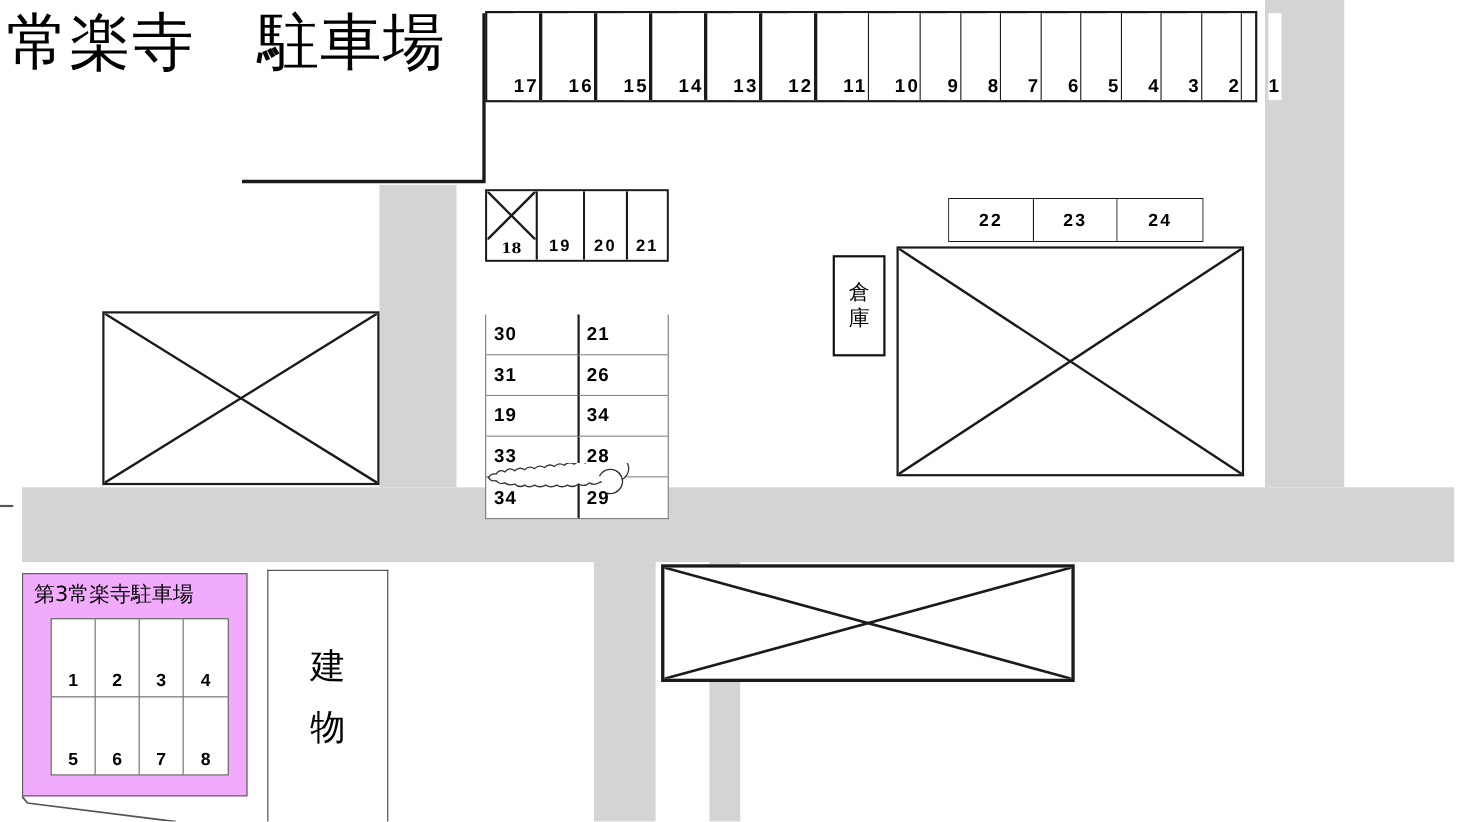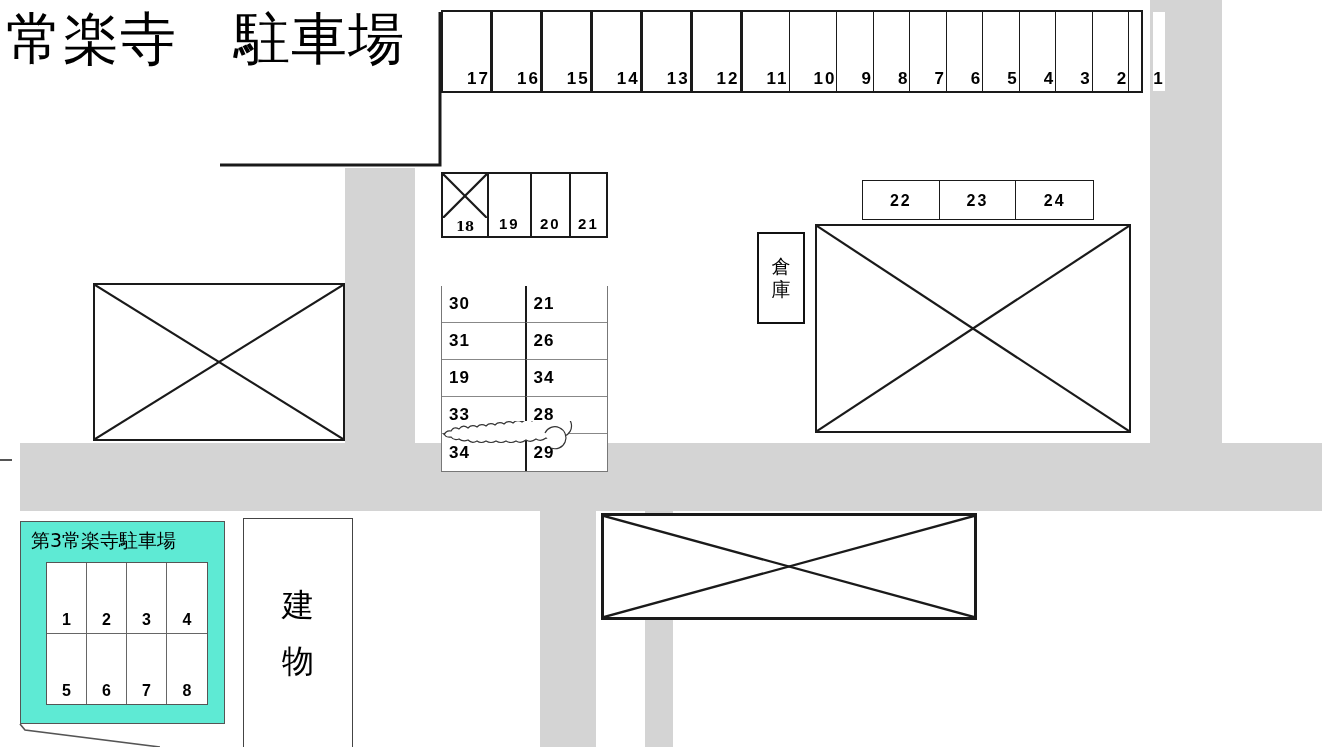--- a/index.html
+++ b/index.html
@@ -198,21 +198,21 @@
 
   
   #third-lot {
     position: absolute;
     left: 20px;
     top: 521px;
     width: 205px;
     height: 203px;
     box-sizing: border-box;
     border: 1.5px solid #555;
-    background: #5eead4;
+    background: #f0abfc;
   }
   #third-lot .lot-label {
     position: absolute;
     left: 10px;
     top: 7px;
     font-size: 19px;
     line-height: 22px;
     color: #000;
     white-space: nowrap;
     font-family: "DejaVu Sans", sans-serif;

